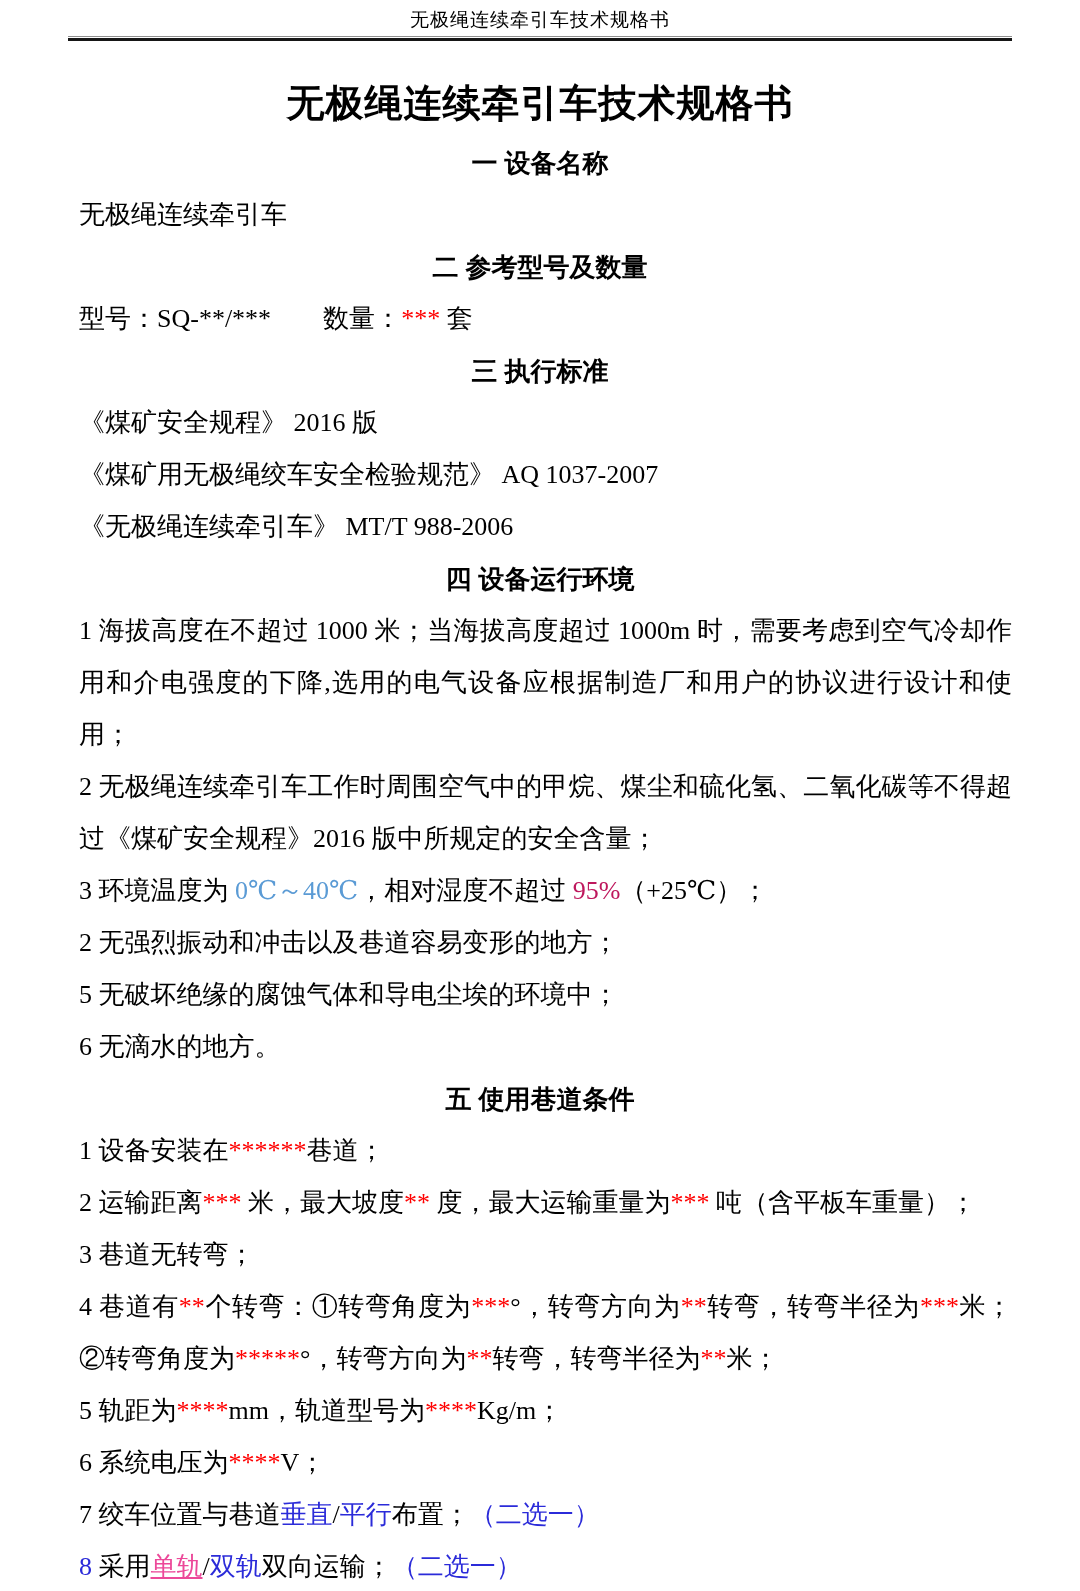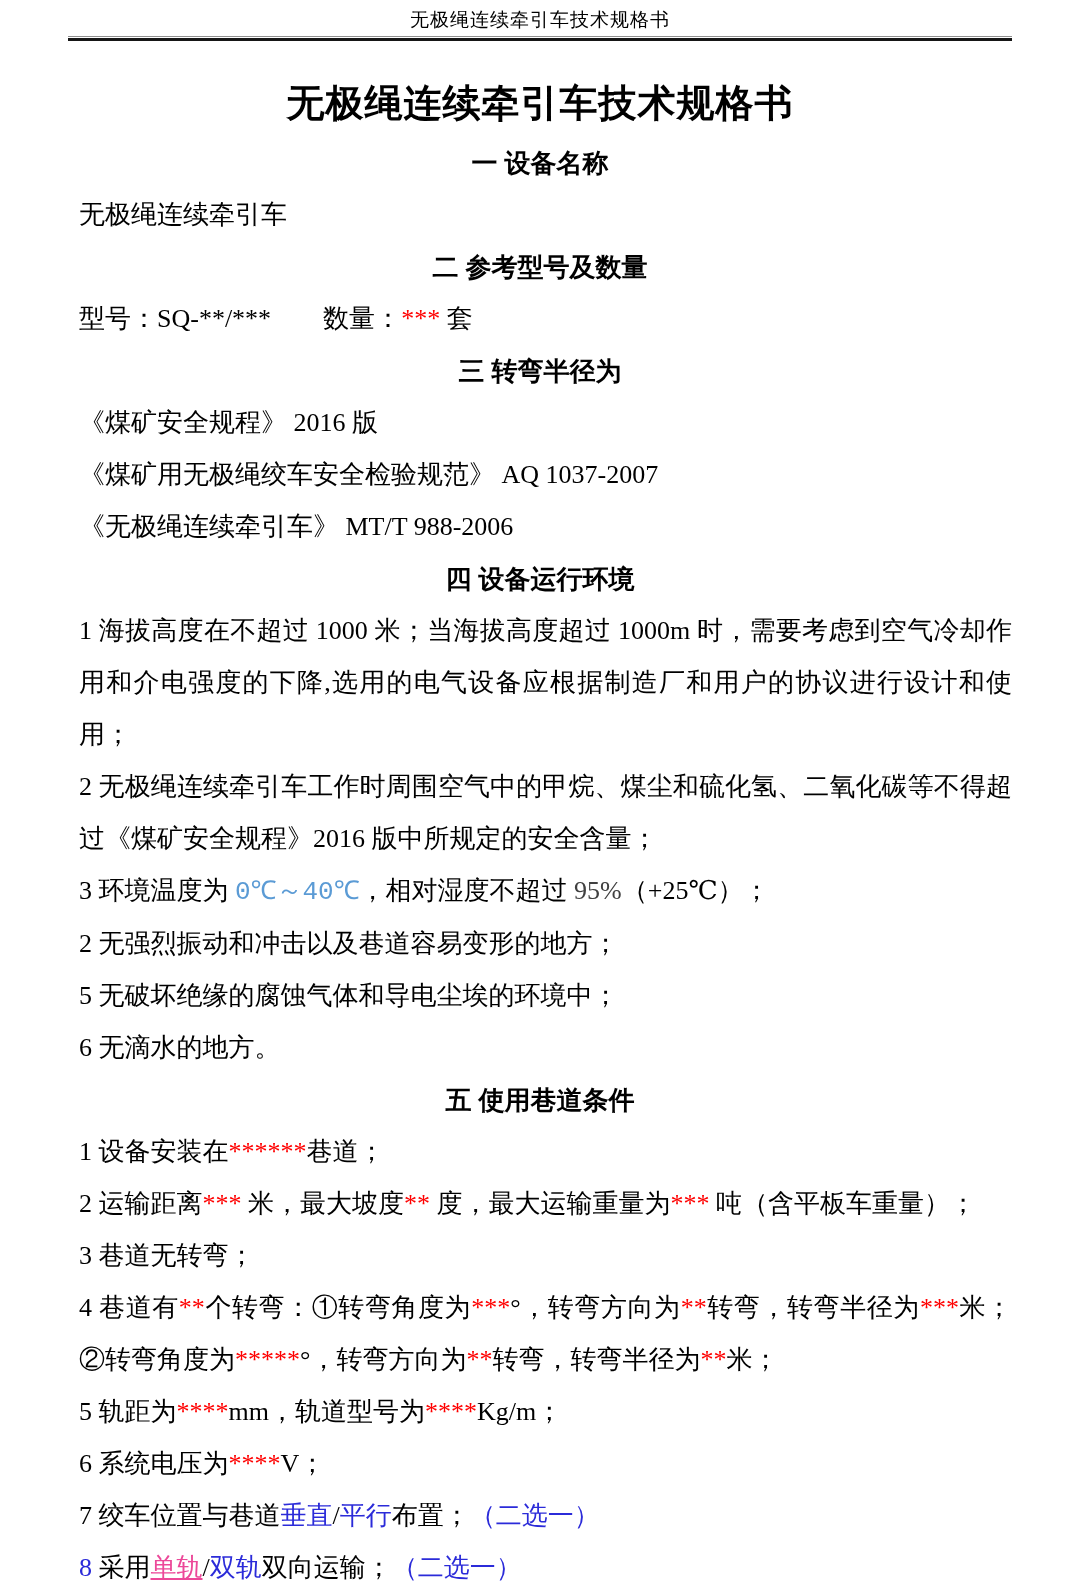--- a/index.html
+++ b/index.html
@@ -67,28 +67,28 @@
 
 <div class="page">
   <div class="doc-header">无极绳连续牵引车技术规格书</div>
   <div class="header-rule"></div>
   <div class="doc-title">无极绳连续牵引车技术规格书</div>
   <div class="doc-content">
       <div class="block heading"><span>一  设备名称</span></div>
       <div class="block para"><span>无极绳连续牵引车</span></div>
       <div class="block heading"><span>二  参考型号及数量</span></div>
       <div class="block para"><span>型号：SQ-**/***　　数量：</span><span style="color: rgb(255, 0, 0);">***</span><span> 套</span></div>
-      <div class="block heading"><span>三  转弯半径为</span></div>
+      <div class="block heading"><span>三  执行标准</span></div>
       <div class="block para"><span>《煤矿安全规程》 2016 版</span></div>
       <div class="block para"><span>《煤矿用无极绳绞车安全检验规范》 AQ 1037-2007</span></div>
       <div class="block para"><span>《无极绳连续牵引车》  MT/T 988-2006</span></div>
       <div class="block heading"><span>四  设备运行环境</span></div>
       <div class="block para"><span>1  海拔高度在不超过 1000 米；当海拔高度超过 1000m 时，需要考虑到空气冷却作用和介电强度的下降,选用的电气设备应根据制造厂和用户的协议进行设计和使用；</span></div>
       <div class="block para"><span>2  无极绳连续牵引车工作时周围空气中的甲烷、煤尘和硫化氢、二氧化碳等不得超过《煤矿安全规程》2016 版中所规定的安全含量；</span></div>
-      <div class="block para"><span>3  环境温度为 </span><span style="color: rgb(91, 155, 213); font-family: Liberation Mono, monospace;">0℃～40℃</span><span>，相对湿度不超过 </span><span style="color: #404040;">95%</span><span>（+25℃）；</span></div>
+      <div class="block para"><span>3  环境温度为 </span><span style="color: rgb(91, 155, 213);">0℃～40℃</span><span>，相对湿度不超过 </span><span style="color: #be185d;">95%</span><span>（+25℃）；</span></div>
       <div class="block para"><span>2  无强烈振动和冲击以及巷道容易变形的地方；</span></div>
       <div class="block para"><span>5  无破坏绝缘的腐蚀气体和导电尘埃的环境中；</span></div>
       <div class="block para"><span>6  无滴水的地方。</span></div>
       <div class="block heading"><span>五  使用巷道条件</span></div>
       <div class="block para"><span>1  设备安装在</span><span style="color: rgb(255, 0, 0);">******</span><span>巷道；</span></div>
       <div class="block para"><span>2  运输距离</span><span style="color: rgb(255, 0, 0);">***</span><span> 米，最大坡度</span><span style="color: rgb(255, 0, 0);">**</span><span> 度，最大运输重量为</span><span style="color: rgb(255, 0, 0);">***</span><span> 吨（含平板车重量）；</span></div>
       <div class="block para"><span>3  巷道无转弯；</span></div>
       <div class="block para"><span>4  巷道有</span><span style="color: rgb(255, 0, 0);">**</span><span>个转弯：①转弯角度为</span><span style="color: rgb(255, 0, 0);">***</span><span>°，转弯方向为</span><span style="color: rgb(255, 0, 0);">**</span><span>转弯，转弯半径为</span><span style="color: rgb(255, 0, 0);">***</span><span>米；②转弯角度为</span><span style="color: rgb(255, 0, 0);">*****</span><span>°，转弯方向为</span><span style="color: rgb(255, 0, 0);">**</span><span>转弯，转弯半径为</span><span style="color: rgb(255, 0, 0);">**</span><span>米；</span></div>
       <div class="block para"><span>5  轨距为</span><span style="color: rgb(255, 0, 0);">****</span><span>mm，轨道型号为</span><span style="color: rgb(255, 0, 0);">****</span><span>Kg/m；</span></div>
       <div class="block para"><span>6  系统电压为</span><span style="color: rgb(255, 0, 0);">****</span><span>V；</span></div>

